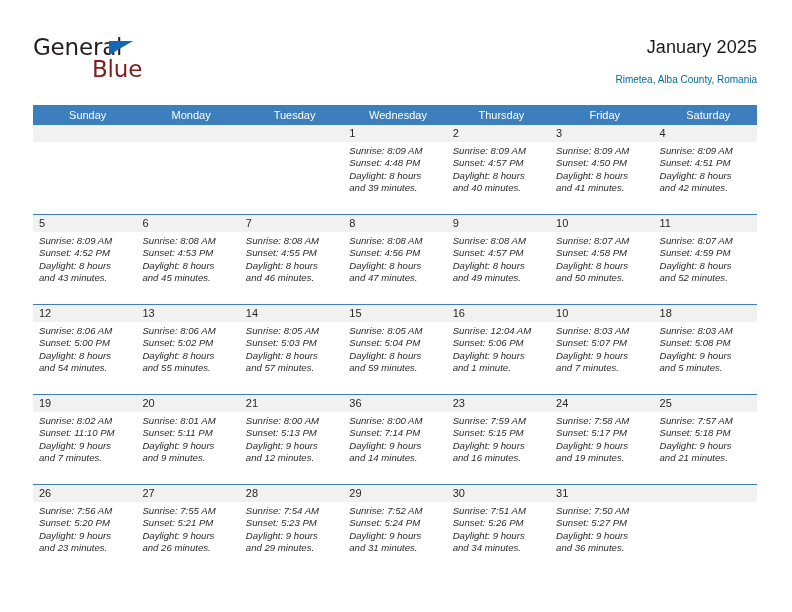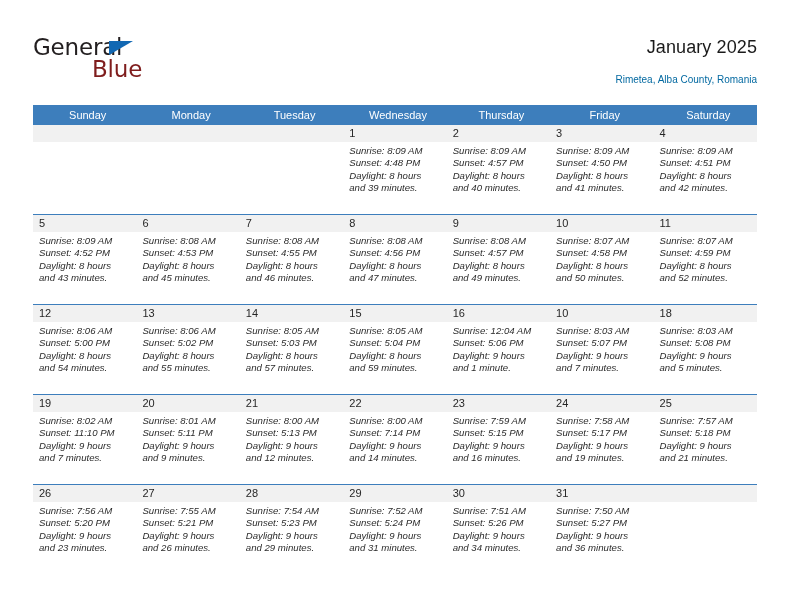--- a/index.html
+++ b/index.html
@@ -424,21 +424,21 @@
             </div>
             <div class="day-info">
               <div>Sunrise: 8:00 AM</div>
               <div>Sunset: 5:13 PM</div>
               <div>Daylight: 9 hours</div>
               <div>and 12 minutes.</div>
             </div>
           </div>
           <div class="day">
             <div class="day-num-band">
-              <span class="day-num">22</span>
+              <span class="day-num">36</span>
             </div>
             <div class="day-info">
               <div>Sunrise: 8:00 AM</div>
               <div>Sunset: 7:14 PM</div>
               <div>Daylight: 9 hours</div>
               <div>and 14 minutes.</div>
             </div>
           </div>
           <div class="day">
             <div class="day-num-band">

